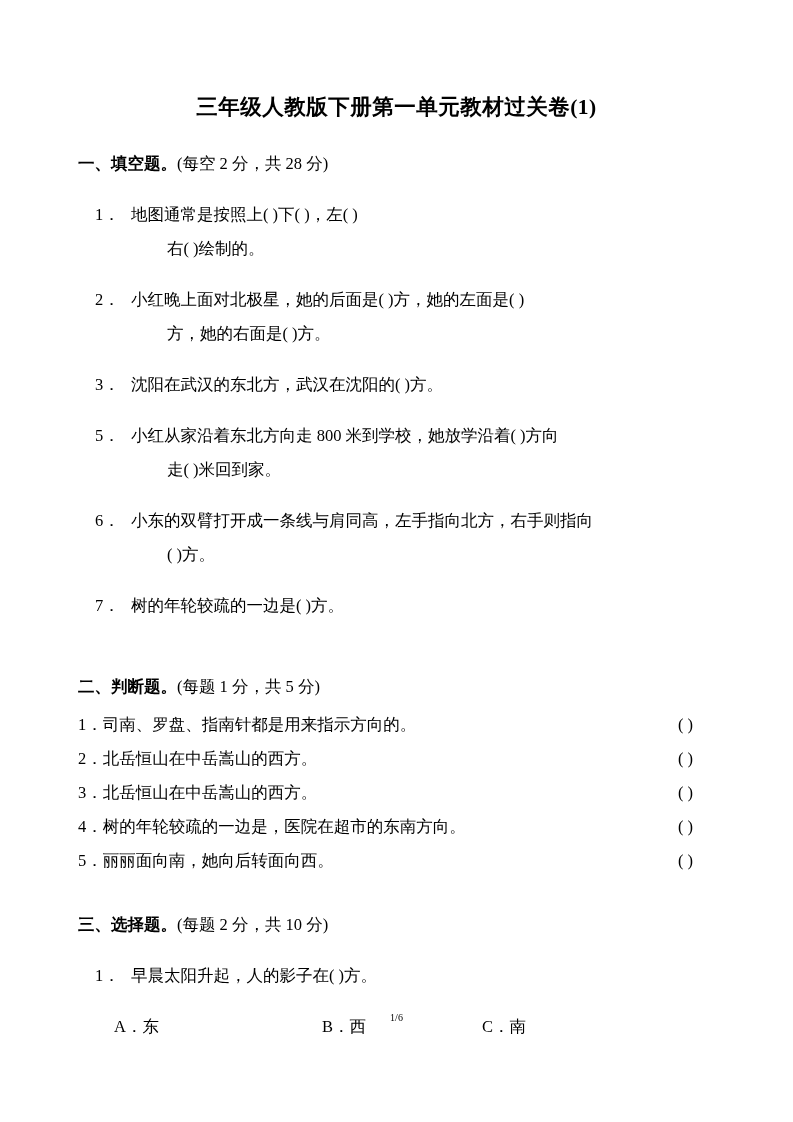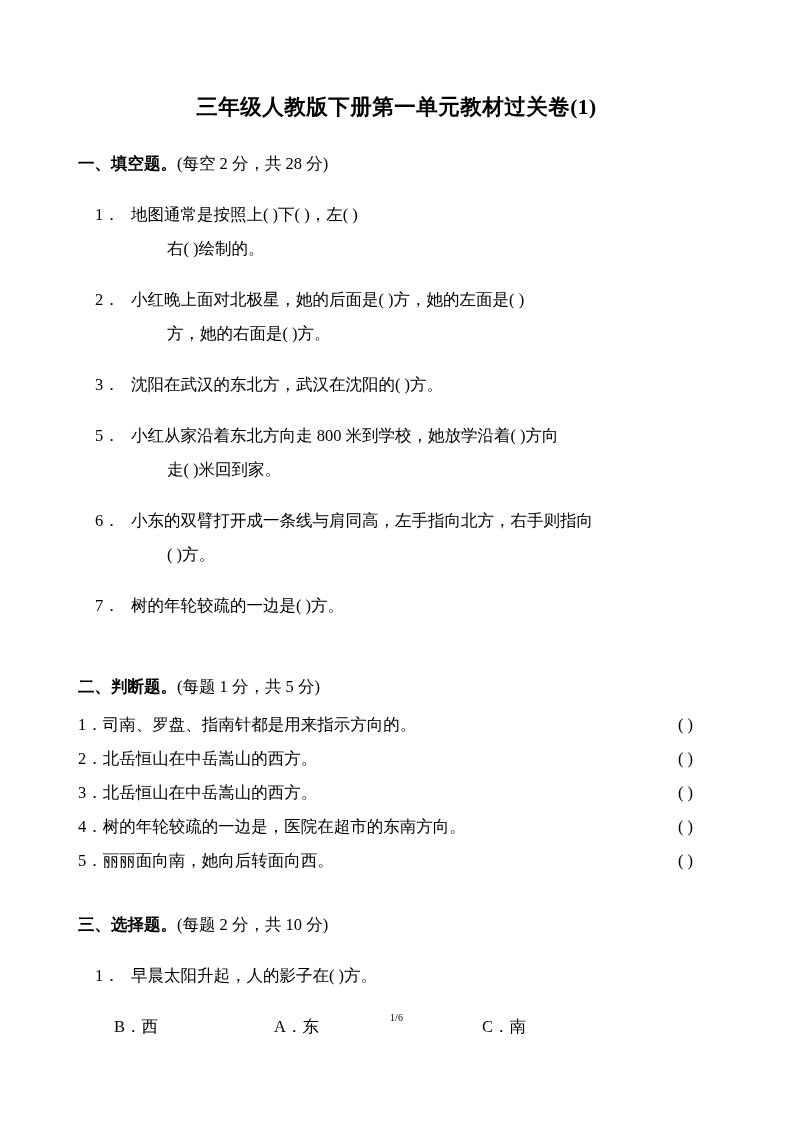--- a/index.html
+++ b/index.html
@@ -161,20 +161,20 @@
 
   <div class="section-head">
     <span class="sec-name">三、选择题。</span><span>(每题 2 分，共 10 分)</span>
   </div>
 
   <div class="q">
     <span class="num">1．</span><span>早晨太阳升起，人的影子在(       )方。</span>
   </div>
 
   <div class="choices">
+    <span class="opt a">A．东</span>
     <span class="opt b">B．西</span>
-    <span class="opt a">A．东</span>
     <span class="opt c">C．南</span>
   </div>
 
   <div class="footer">1/6</div>
 
 </div>
 
 </body></html>

